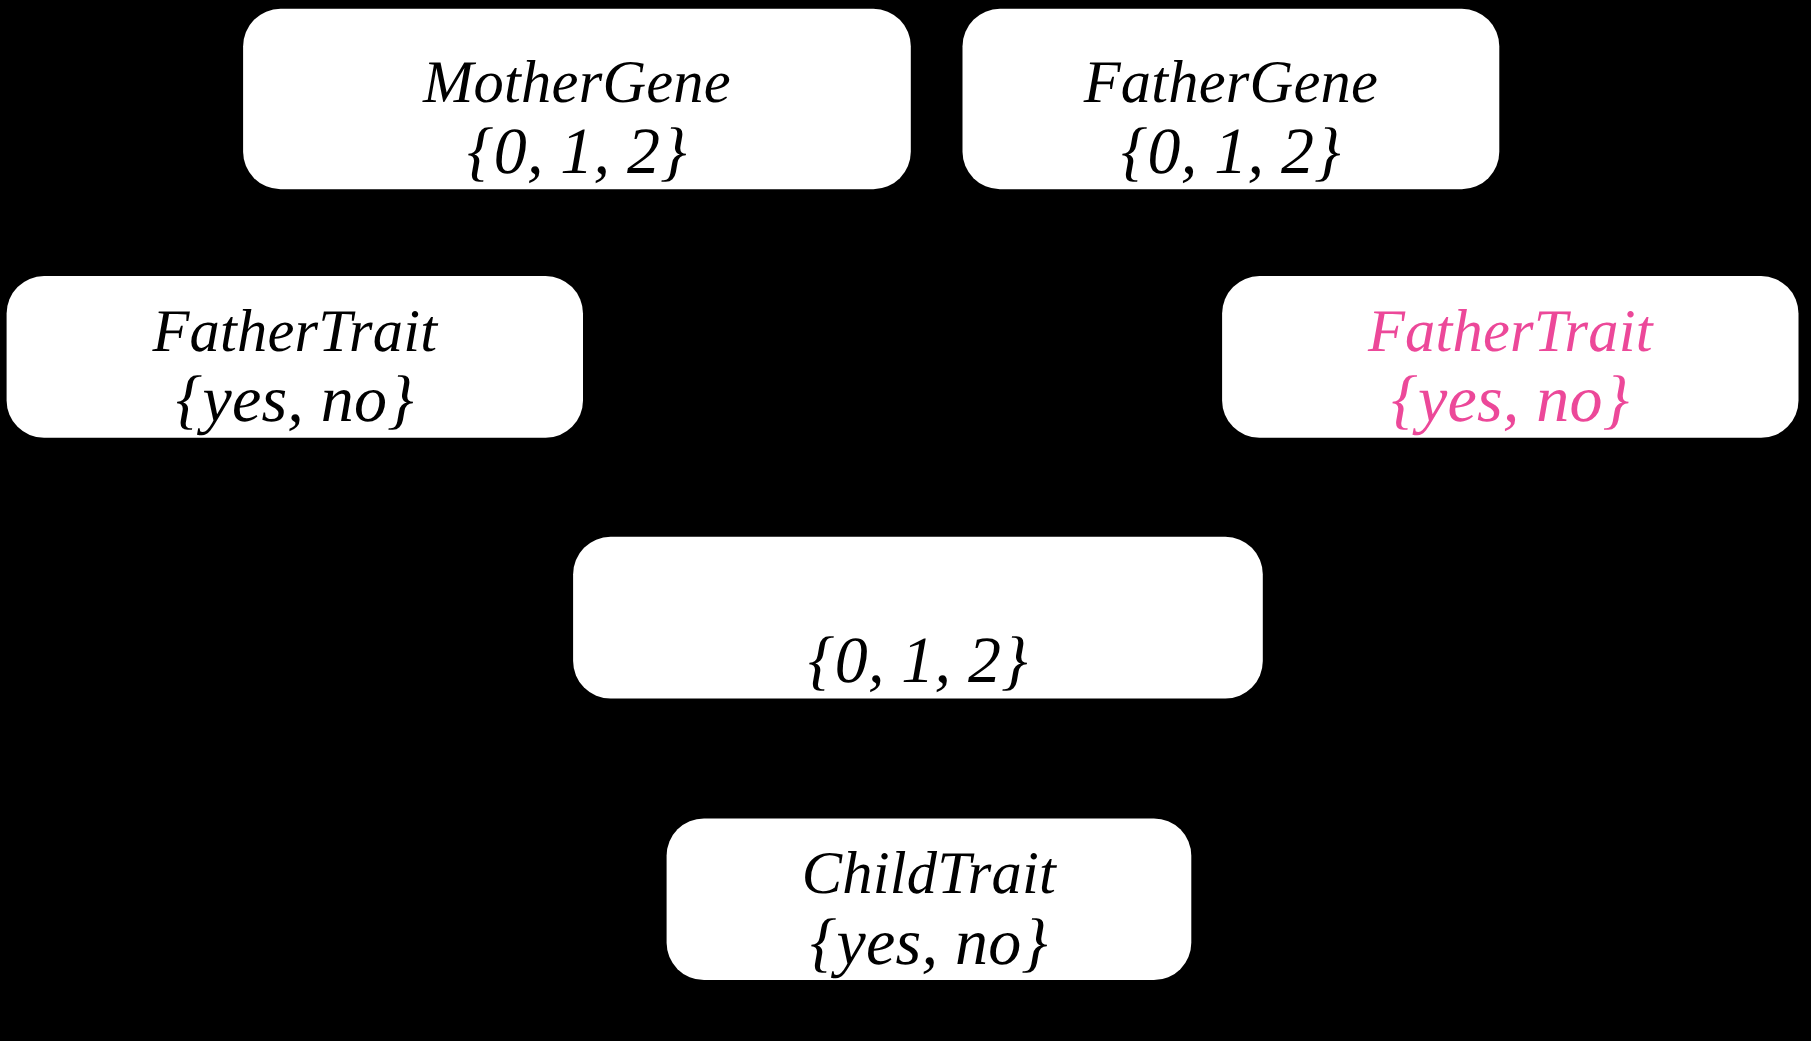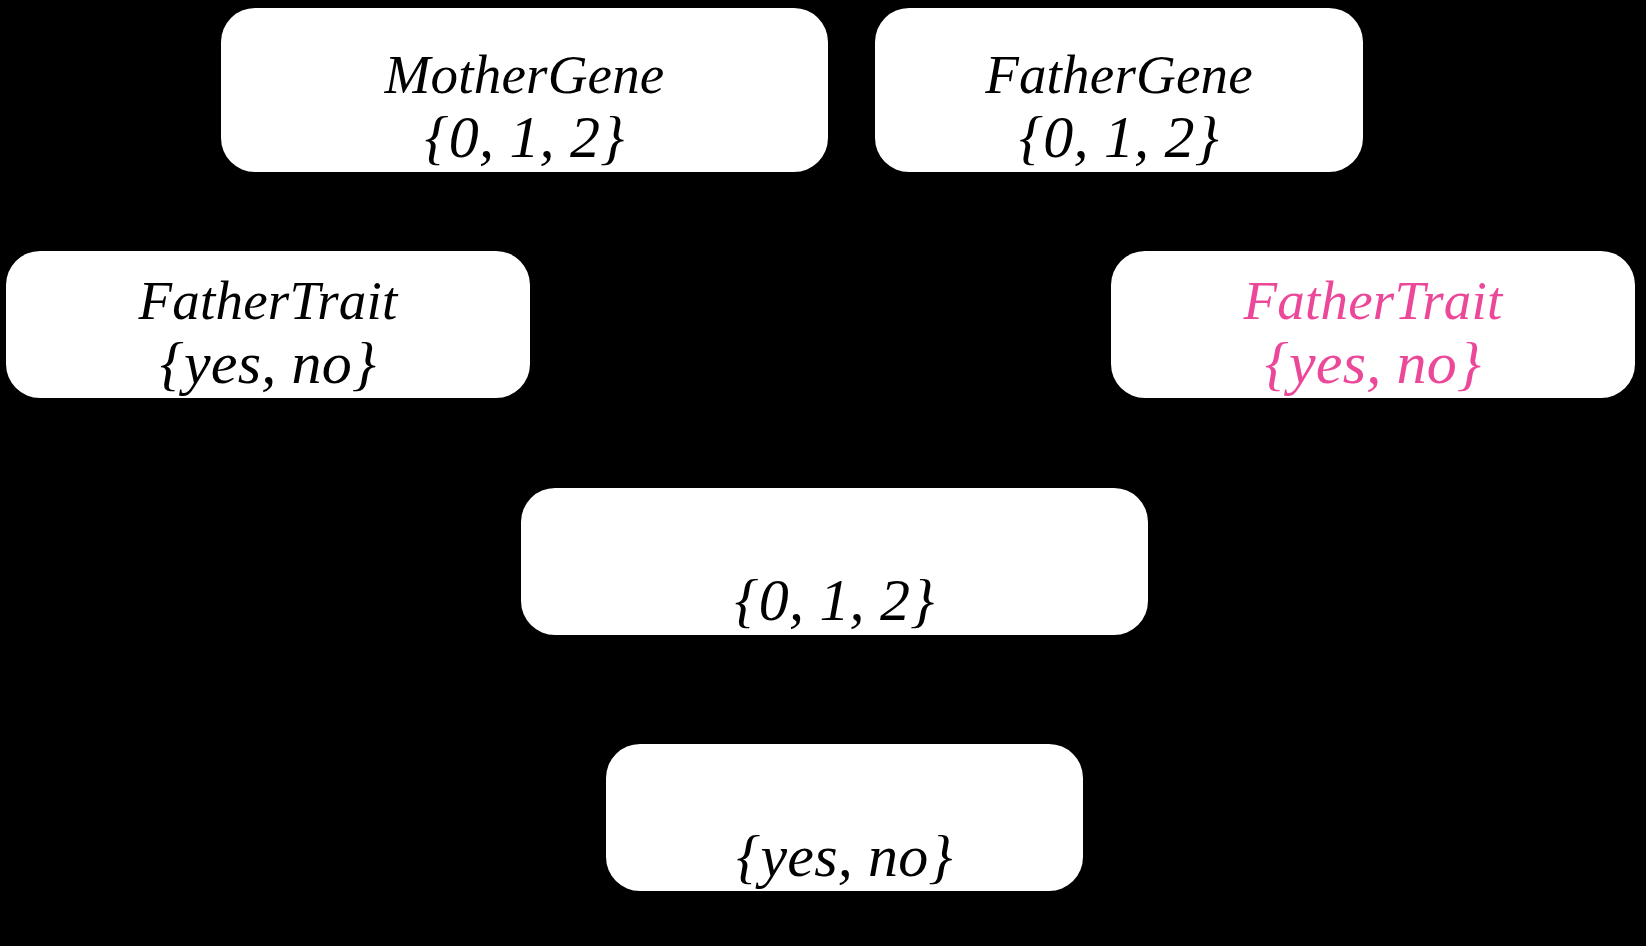--- a/index.html
+++ b/index.html
@@ -67,16 +67,17 @@
   <div class="node" style="left: 1111px; top: 251px; width: 524px; height: 147px; background: rgb(255, 255, 255); color: #ec4899;">
     <span class="node-name">FatherTrait</span>
     <span class="node-domain">{yes, no}</span>
   </div>
 
   <div class="node" style="left: 521px; top: 488px; width: 627px; height: 147px; background: rgb(255, 255, 255); color: rgb(0, 0, 0);">
     <span class="node-domain">{0, 1, 2}</span>
   </div>
 
   <div class="node" style="left: 606px; top: 744px; width: 477px; height: 147px; background: rgb(255, 255, 255); color: rgb(0, 0, 0);">
+    <span class="node-name">ChildTrait</span>
     <span class="node-domain">{yes, no}</span>
   </div>
 
 </div>
 
 </body></html>

